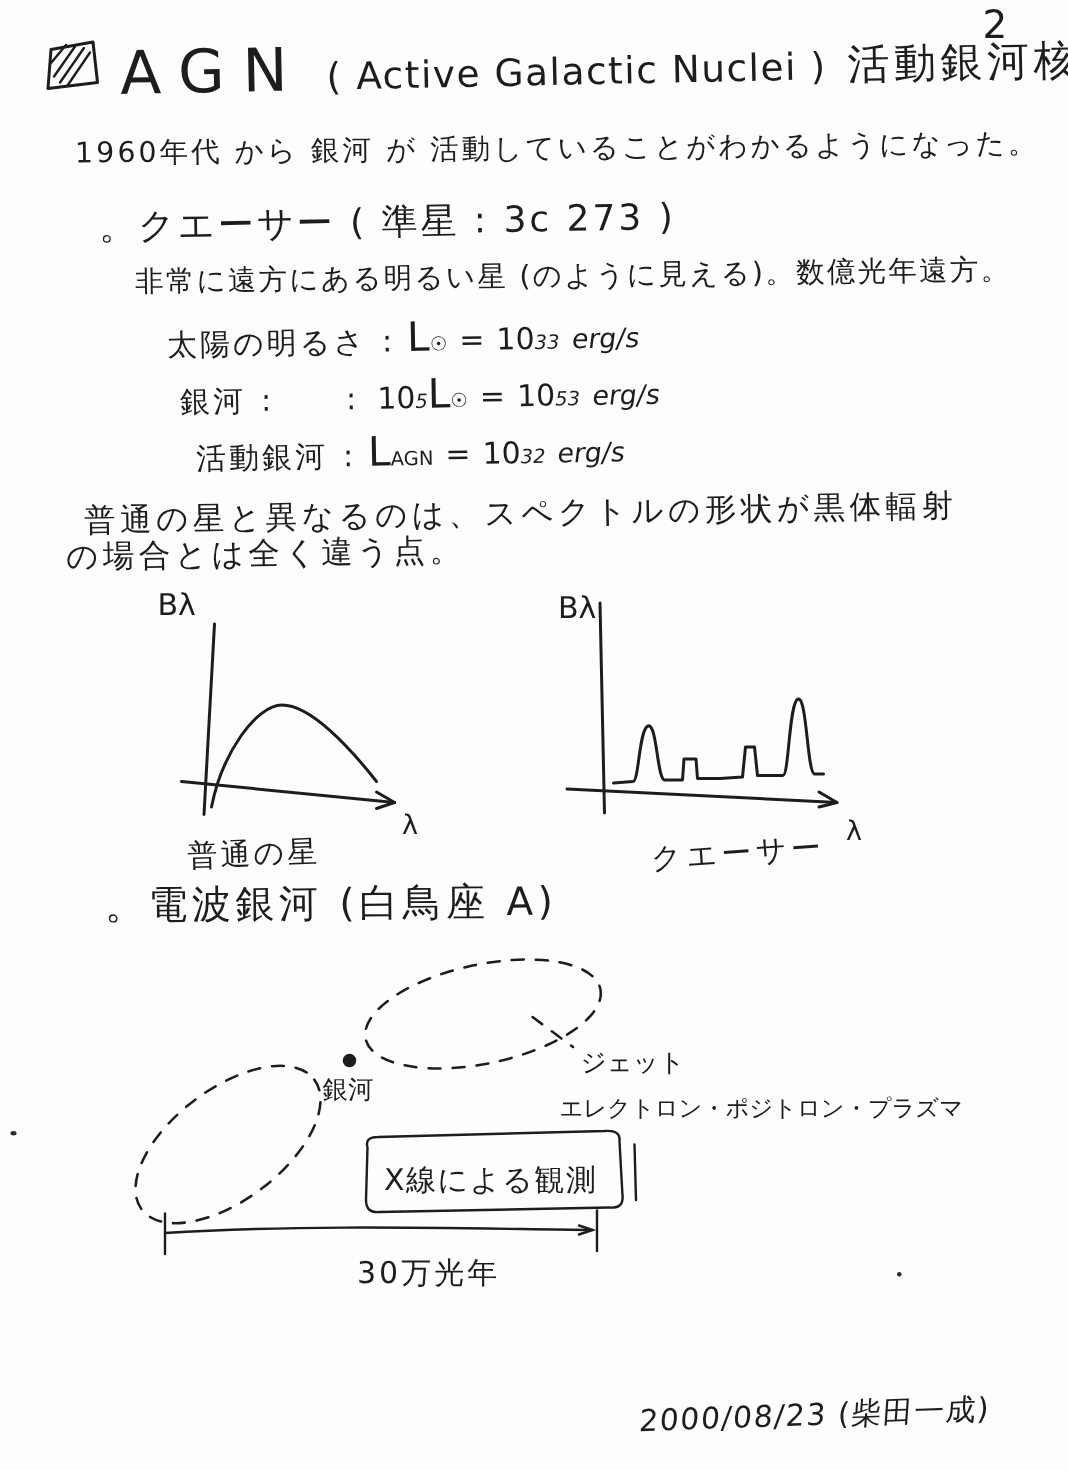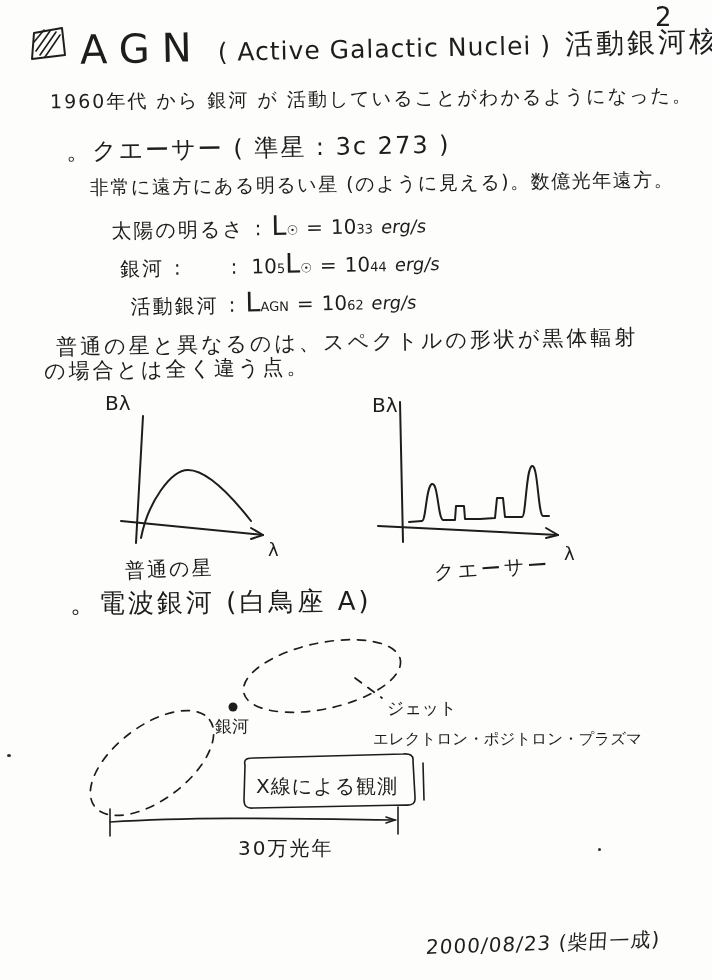--- a/index.html
+++ b/index.html
@@ -17,21 +17,21 @@
   .intro{font-size:19px;letter-spacing:2px;transform:rotate(-0.6deg);}
   .qhead{font-size:24px;letter-spacing:2px;transform:rotate(-1deg);}
   .qdesc{font-size:19px;letter-spacing:1.5px;transform:rotate(-0.8deg);}
   .lum{position:absolute;left:112px;top:210px;font-size:20px;transform:rotate(-1deg);}
   .lum-row{height:38px;display:flex;align-items:baseline;white-space:nowrap;}
   .lum-row .lbl{letter-spacing:2px;}
   .lum-row .colon{margin:0 10px;}
   .lum-row .colon2{margin:0 14px 0 40px;}
   .bigL{font-size:27px;}
   .sub{font-size:13px;vertical-align:-4px;}
-  .sup{font-size:13px;vertical-align:9px;}
+  .sup{font-size:13px;vertical-align:9px;font-style:italic;}
   .eq{margin:0 8px;}
   .unit{margin-left:8px;font-size:18px;transform:skewX(-8deg);display:inline-block;}
   .note{font-size:21px;letter-spacing:3px;transform:rotate(-1deg);}
   .rhead{font-size:26px;letter-spacing:3px;transform:rotate(-0.5deg);}
   .sig{font-size:20px;letter-spacing:1px;transform:rotate(-2deg) skewX(-6deg);}
   svg{position:absolute;overflow:visible;}
   svg text{fill:#1d1d1d;font-family:"DejaVu Sans",sans-serif;}
   .ink{stroke:#1d1d1d;fill:none;stroke-width:2;stroke-linecap:round;stroke-linejoin:round;}
   .ink-thin{stroke:#1d1d1d;fill:none;stroke-width:1.6;stroke-linecap:round;}
   .dash{stroke:#1d1d1d;fill:none;stroke-width:1.7;stroke-dasharray:8 8;stroke-linecap:round;}
@@ -75,31 +75,31 @@
     <div class="lum-row" style="margin-left:8px;">
       <span class="lbl">銀河</span>
       <span class="colon">:</span>
       <span class="colon2">:</span>
       <span>10</span>
         <span class="sup">5</span>
       <span class="bigL">L</span>
         <span class="sub">☉</span>
       <span class="eq">=</span>
       <span>10</span>
-        <span class="sup">44</span>
+        <span class="sup">53</span>
       <span class="unit">erg/s</span>
     </div>
     <div class="lum-row" style="margin-left:18px;">
       <span class="lbl">活動銀河</span>
       <span class="colon">:</span>
       <span class="bigL">L</span>
         <span class="sub">AGN</span>
       <span class="eq">=</span>
       <span>10</span>
-        <span class="sup">62</span>
+        <span class="sup">32</span>
       <span class="unit">erg/s</span>
     </div>
   </div>
 
   <div class="hw note" style="left:56px;top:328px;">普通の星と異なるのは、スペクトルの形状が黒体輻射</div>
   <div class="hw note" style="left:44px;top:355px;">の場合とは全く違う点。</div>
 
   <svg style="left:35px;top:390px;" width="270" height="205" viewBox="0 0 270 205">
     <text x="70" y="20" font-size="20">Bλ</text>
     <path class="ink" d="M108,26 L101,153"></path>

